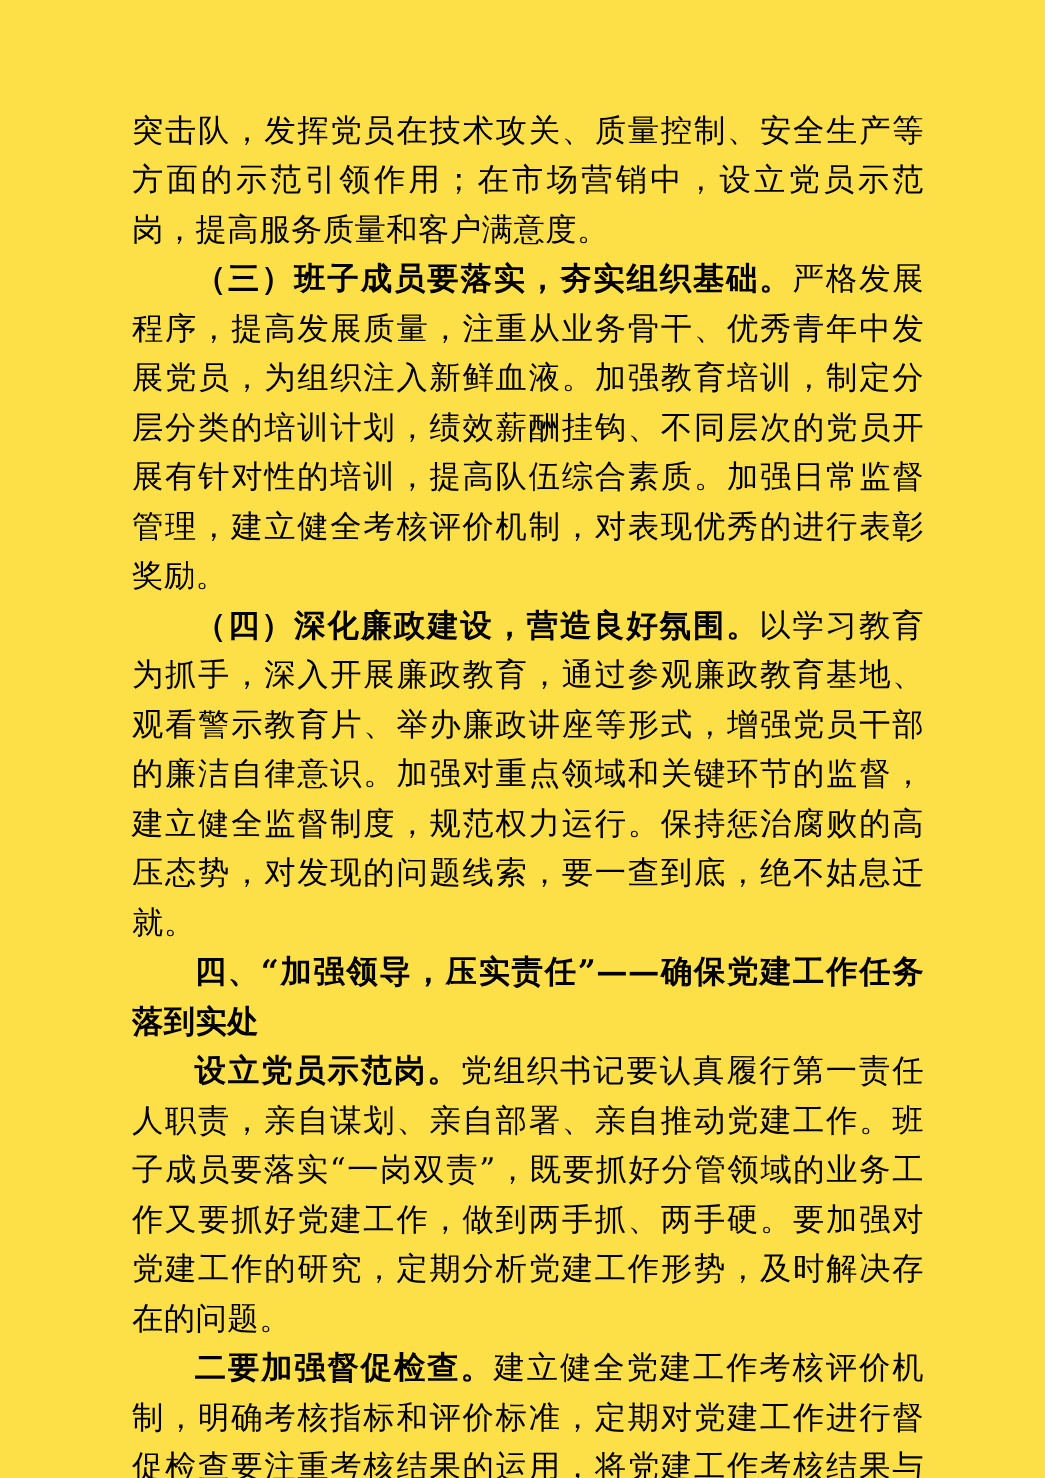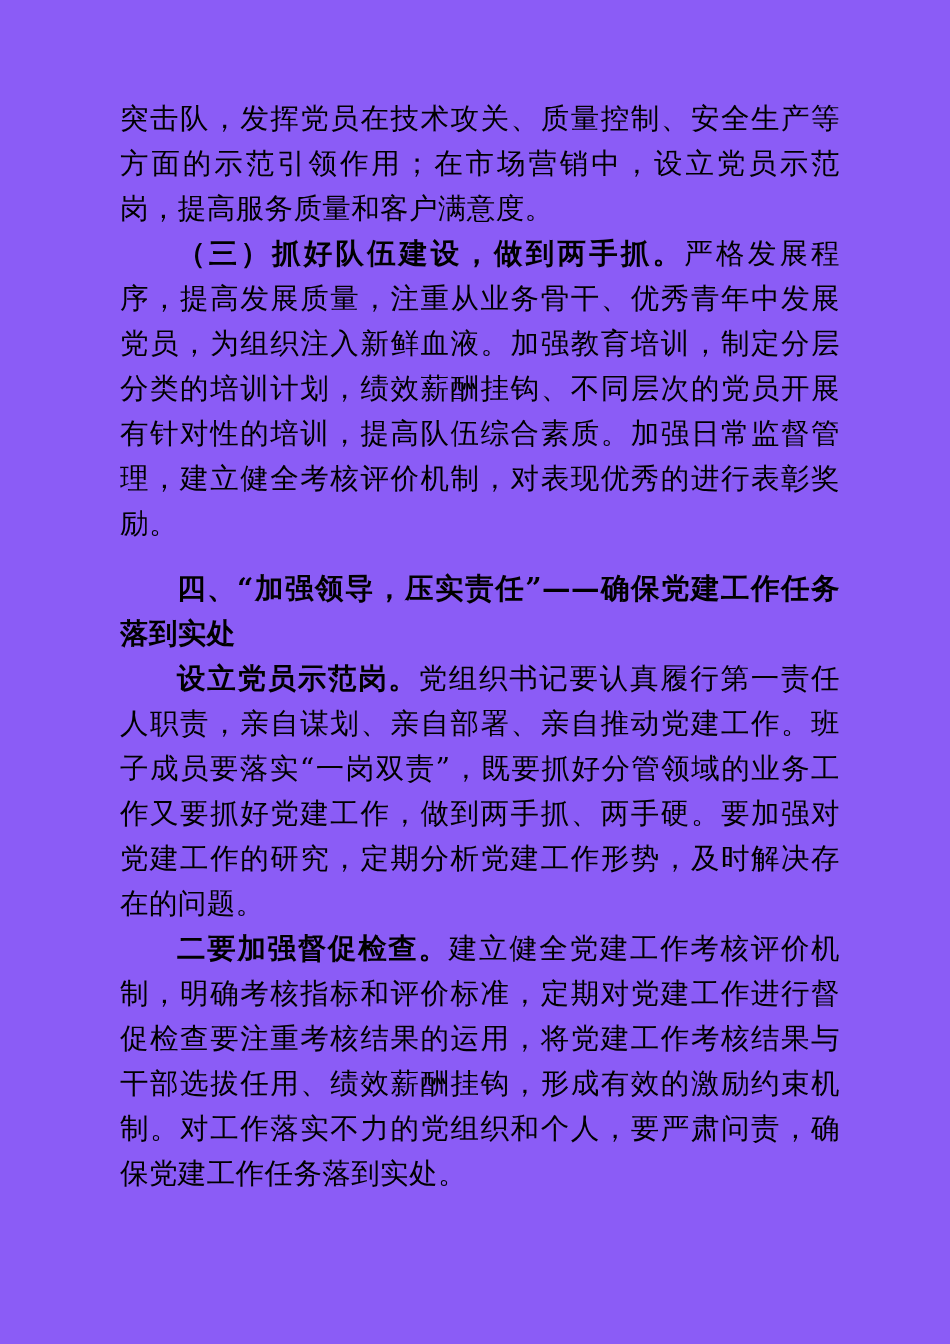--- a/index.html
+++ b/index.html
@@ -6,21 +6,21 @@
     margin: 0;
     padding: 0;
     background: #ffffff;
   }
   body {
     font-family: "DejaVu Serif", serif;
   }
   .page {
     width: 950px;
     height: 1344px;
-    background: #8b5cf6;
+    background: #fde047;
     position: relative;
     box-sizing: border-box;
     padding: 96px 110px 40px 120px;
     overflow: hidden;
   }
   .doc-body {
     font-size: 28.5px;
     line-height: 45px;
     color: #000000;
     text-align: justify;
@@ -33,27 +33,27 @@
   }
   p.indent2 {
     text-indent: 2em;
   }
   .bold {
     font-weight: bold;
   }
   .heading {
     font-weight: bold;
     text-indent: 2em;
-    margin-top: 20px;
   }
 </style>
 </head>
 <body>
 
 <div class="page">
   <div class="doc-body">
       <p><span>突击队，发挥党员在技术攻关、质量控制、安全生产等方面的示范引领作用；在市场营销中，设立党员示范岗，提高服务质量和客户满意度。</span></p>
-      <p class="indent2"><span class="bold">（三）抓好队伍建设，做到两手抓。</span><span>严格发展程序，提高发展质量，注重从业务骨干、优秀青年中发展党员，为组织注入新鲜血液。加强教育培训，制定分层分类的培训计划，绩效薪酬挂钩、不同层次的党员开展有针对性的培训，提高队伍综合素质。加强日常监督管理，建立健全考核评价机制，对表现优秀的进行表彰奖励。</span></p>
+      <p class="indent2"><span class="bold">（三）班子成员要落实，夯实组织基础。</span><span>严格发展程序，提高发展质量，注重从业务骨干、优秀青年中发展党员，为组织注入新鲜血液。加强教育培训，制定分层分类的培训计划，绩效薪酬挂钩、不同层次的党员开展有针对性的培训，提高队伍综合素质。加强日常监督管理，建立健全考核评价机制，对表现优秀的进行表彰奖励。</span></p>
+      <p class="indent2"><span class="bold">（四）深化廉政建设，营造良好氛围。</span><span>以学习教育为抓手，深入开展廉政教育，通过参观廉政教育基地、观看警示教育片、举办廉政讲座等形式，增强党员干部的廉洁自律意识。加强对重点领域和关键环节的监督，建立健全监督制度，规范权力运行。保持惩治腐败的高压态势，对发现的问题线索，要一查到底，绝不姑息迁就。</span></p>
       <p class="heading"><span class="bold">四、“加强领导，压实责任”——确保党建工作任务落到实处</span></p>
       <p class="indent2"><span class="bold">设立党员示范岗。</span><span>党组织书记要认真履行第一责任人职责，亲自谋划、亲自部署、亲自推动党建工作。班子成员要落实“一岗双责”，既要抓好分管领域的业务工作又要抓好党建工作，做到两手抓、两手硬。要加强对党建工作的研究，定期分析党建工作形势，及时解决存在的问题。</span></p>
       <p class="indent2"><span class="bold">二要加强督促检查。</span><span>建立健全党建工作考核评价机制，明确考核指标和评价标准，定期对党建工作进行督促检查要注重考核结果的运用，将党建工作考核结果与干部选拔任用、绩效薪酬挂钩，形成有效的激励约束机制。对工作落实不力的党组织和个人，要严肃问责，确保党建工作任务落到实处。</span></p>
     </div>
 </div>
 
 </body></html>

